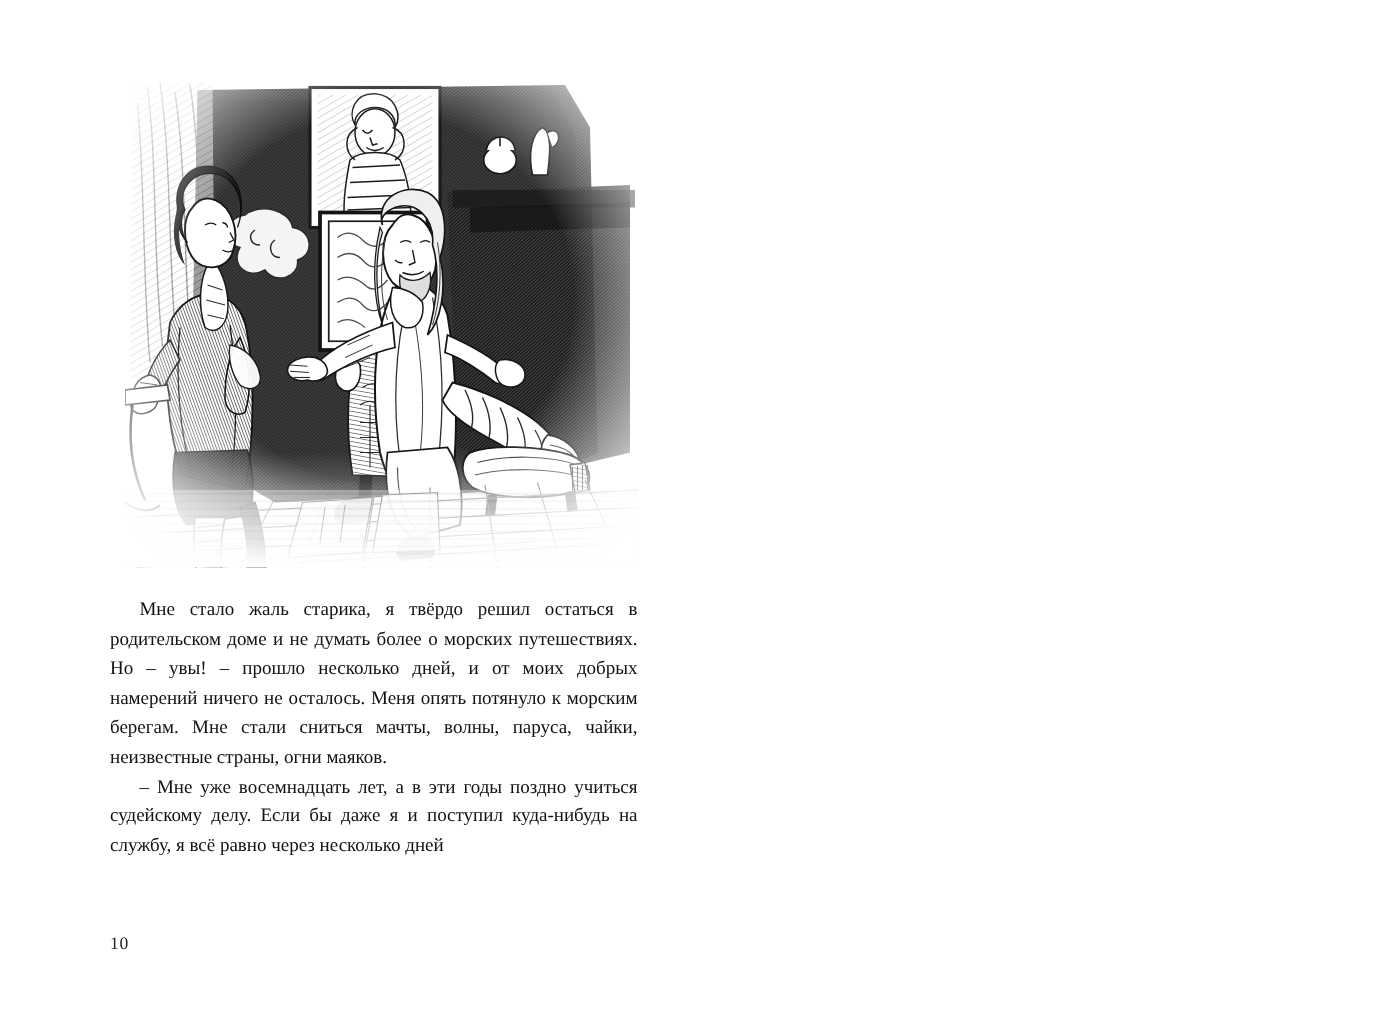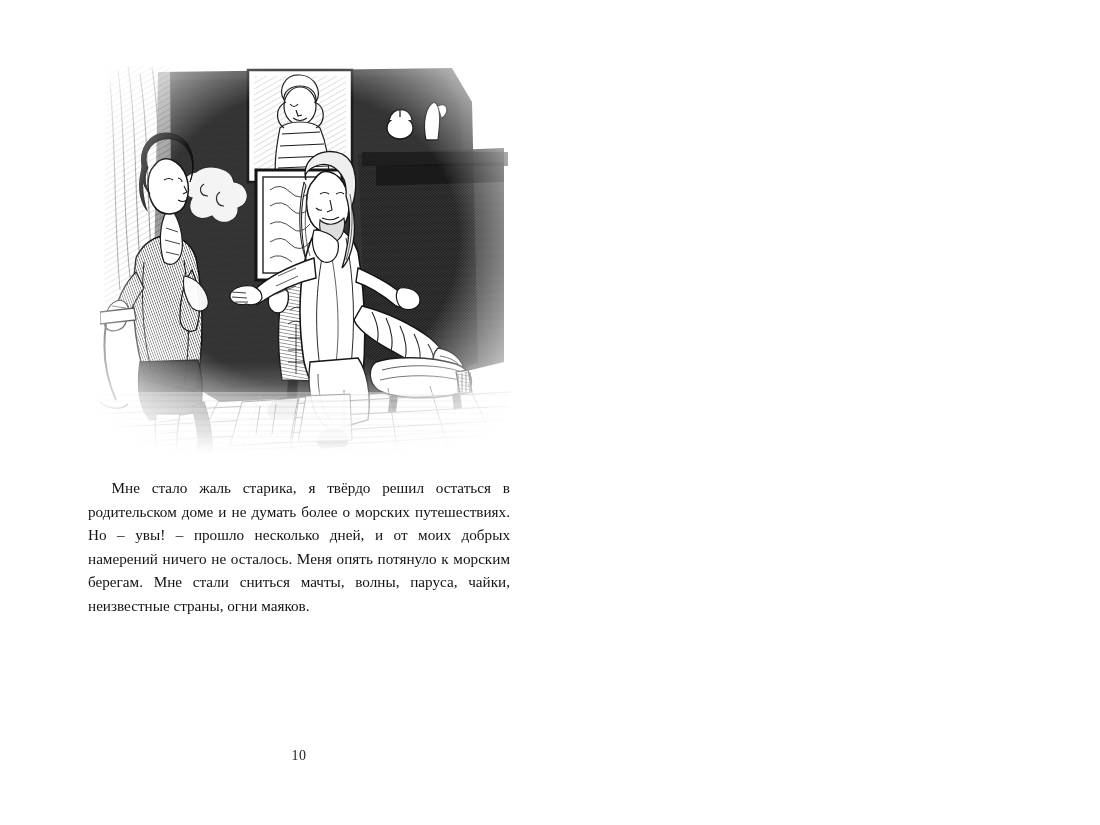--- a/index.html
+++ b/index.html
@@ -59,21 +59,20 @@
     text-align: justify;
   }
 
   
   .folio {
     position: absolute;
     top: 748px;
     font-size: 14px;
     letter-spacing: 0.5px;
     color: #262220;
-    text-align: center;
   }
   .folio-left  { left: 88px;  width: 422px; }
 </style>
 </head>
 <body>
 
 <div class="spread">
 
   <div class="page page-left">
 
@@ -348,20 +347,21 @@
           </g>
 
           <rect x="0" y="0" width="410" height="392" fill="url(#vign)"></rect>
           <rect x="0" y="300" width="410" height="92" fill="url(#fadeBottom)"></rect>
         </g>
       </svg>
     </div>
 
     <div class="text-column text-left">
       <p>Мне стало жаль старика, я твёрдо решил остаться в родительском доме и не думать более о морских путешествиях. Но – увы! – прошло несколько дней, и от моих добрых намерений ничего не осталось. Меня опять потянуло к морским берегам. Мне стали сниться мачты, волны, паруса, чайки, неизвестные страны, огни маяков.</p>
+      <p>– Мне уже восемнадцать лет, а в эти годы поздно учиться судейскому делу. Если бы даже я и поступил куда-нибудь на службу, я всё равно через несколько дней</p>
     </div>
 
     <div class="folio folio-left">10</div>
   </div>
 
   <div class="page page-right">
     
 
     
   </div>

